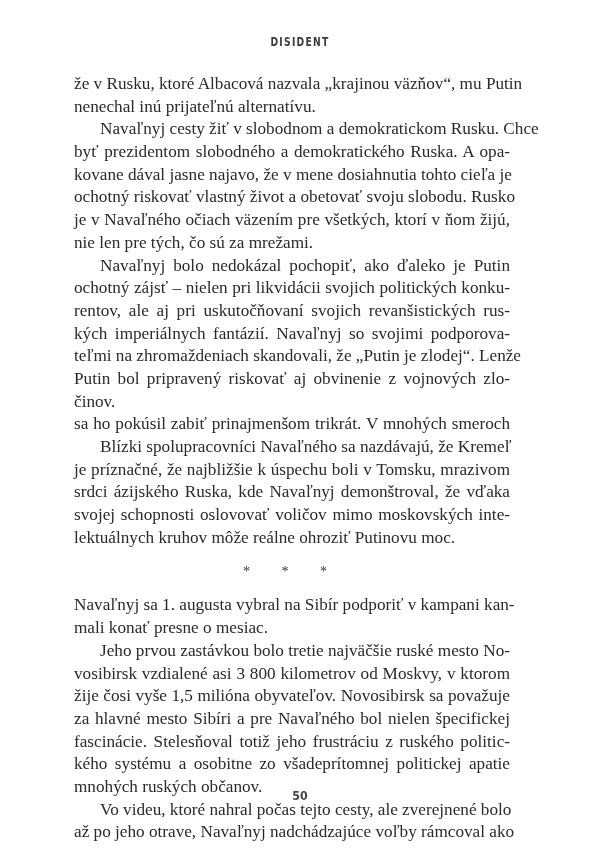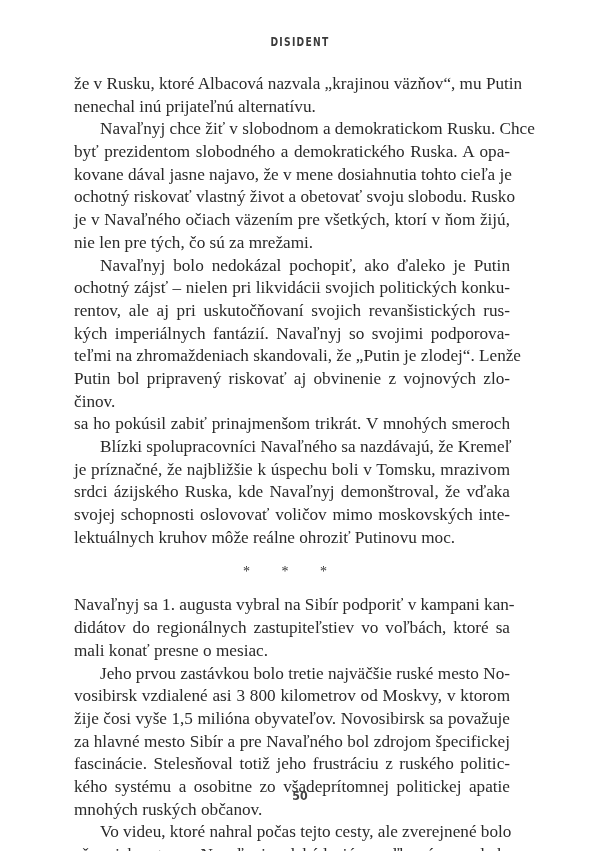--- a/index.html
+++ b/index.html
@@ -29,21 +29,21 @@
 <body>
 
 <div class="running-head">DISIDENT</div>
 
 <div class="body-text" id="body">
     <div>
       <span class="line">že v Rusku, ktoré Albacová nazvala „krajinou väzňov“, mu Putin</span>
       <span class="line last">nenechal inú prijateľnú alternatívu.</span>
     </div>
     <div>
-      <span class="line indent">Navaľnyj chce žiť v slobodnom a demokratickom Rusku. Chce</span>
+      <span class="line indent">Navaľnyj cesty žiť v slobodnom a demokratickom Rusku. Chce</span>
       <span class="line">byť prezidentom slobodného a demokratického Ruska. A opa-</span>
       <span class="line">kovane dával jasne najavo, že v mene dosiahnutia tohto cieľa je</span>
       <span class="line">ochotný riskovať vlastný život a obetovať svoju slobodu. Rusko</span>
       <span class="line">je v Navaľného očiach väzením pre všetkých, ktorí v ňom žijú,</span>
       <span class="line last">nie len pre tých, čo sú za mrežami.</span>
     </div>
     <div>
       <span class="line indent">Navaľnyj bolo nedokázal pochopiť, ako ďaleko je Putin</span>
       <span class="line">ochotný zájsť – nielen pri likvidácii svojich politických konku-</span>
       <span class="line">rentov, ale aj pri uskutočňovaní svojich revanšistických rus-</span>
@@ -56,28 +56,27 @@
       <span class="line">sa ho pokúsil zabiť prinajmenšom trikrát. V mnohých smeroch</span>
       <span class="line indent">Blízki spolupracovníci Navaľného sa nazdávajú, že Kremeľ</span>
       <span class="line">je príznačné, že najbližšie k úspechu boli v Tomsku, mrazivom</span>
       <span class="line">srdci ázijského Ruska, kde Navaľnyj demonštroval, že vďaka</span>
       <span class="line">svojej schopnosti oslovovať voličov mimo moskovských inte-</span>
       <span class="line last">lektuálnych kruhov môže reálne ohroziť Putinovu moc.</span>
     </div>
     <div class="separator">* * *</div>
     <div>
       <span class="line">Navaľnyj sa 1. augusta vybral na Sibír podporiť v kampani kan-</span>
-      <span class="line">didátov do regionálnych zastupiteľstiev vo voľbách, ktoré sa</span>
       <span class="line last">mali konať presne o mesiac.</span>
     </div>
     <div>
       <span class="line indent">Jeho prvou zastávkou bolo tretie najväčšie ruské mesto No-</span>
       <span class="line">vosibirsk vzdialené asi 3 800 kilometrov od Moskvy, v ktorom</span>
       <span class="line">žije čosi vyše 1,5 milióna obyvateľov. Novosibirsk sa považuje</span>
-      <span class="line">za hlavné mesto Sibír a pre Navaľného bol zdrojom špecifickej</span>
+      <span class="line">za hlavné mesto Sibíri a pre Navaľného bol nielen špecifickej</span>
       <span class="line">fascinácie. Stelesňoval totiž jeho frustráciu z ruského politic-</span>
       <span class="line">kého systému a osobitne zo všadeprítomnej politickej apatie</span>
       <span class="line last">mnohých ruských občanov.</span>
     </div>
     <div>
       <span class="line indent">Vo videu, ktoré nahral počas tejto cesty, ale zverejnené bolo</span>
       <span class="line">až po jeho otrave, Navaľnyj nadchádzajúce voľby rámcoval ako</span>
     </div>
   </div>
 

